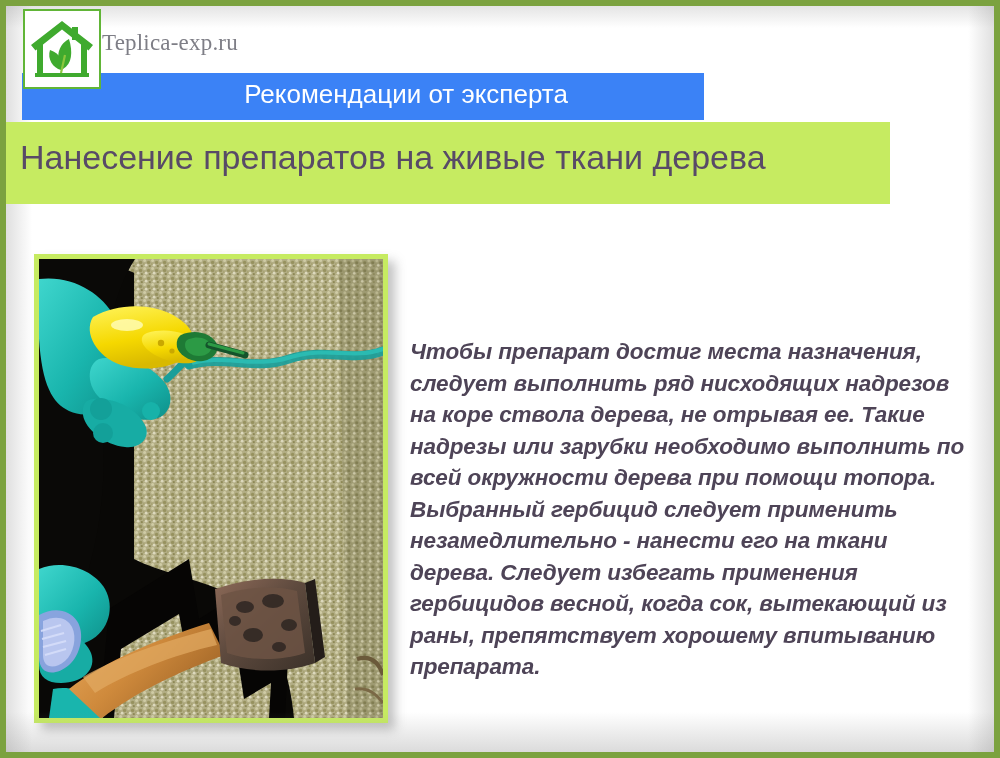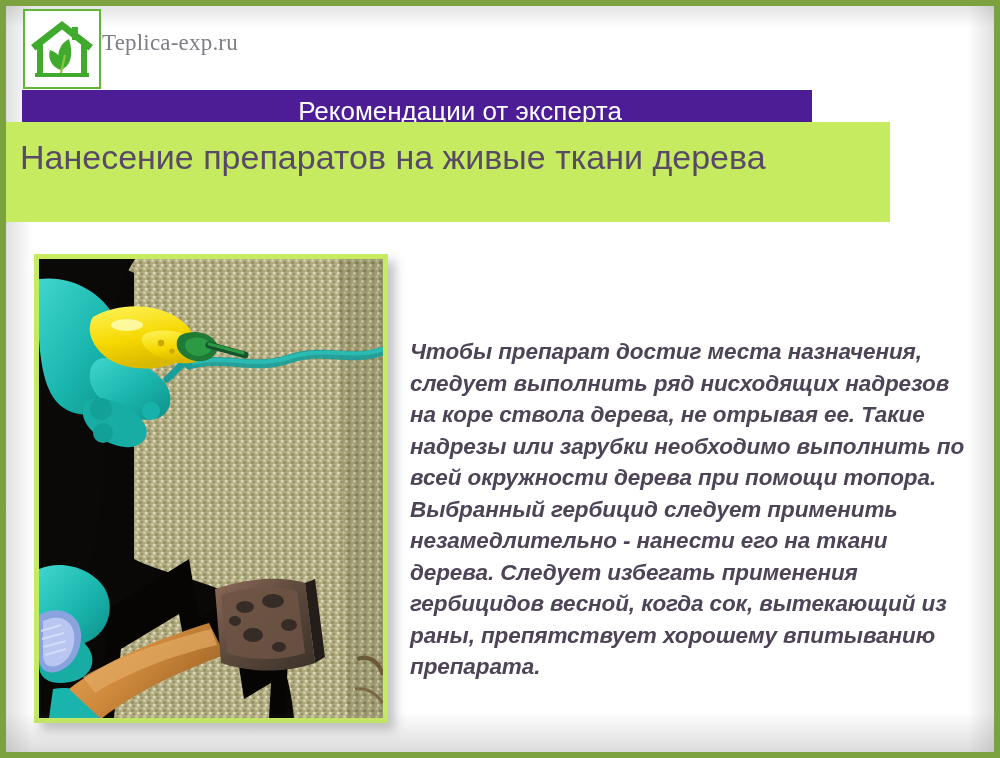--- a/index.html
+++ b/index.html
@@ -71,24 +71,24 @@
     border: 2px solid #61b537;
     box-sizing: border-box;
     z-index: 6;
   }
   #logo-box svg { display: block; }
 
   
   #expert-bar {
     position: absolute;
     left: 16px;
-    top: 84px;
-    width: 790px;
+    top: 67px;
+    width: 682px;
     height: 47px;
-    background: #4c1d95;
+    background: #3b82f6;
     z-index: 3;
   }
   #expert-bar-label {
     position: absolute;
     left: 0;
     right: 0;
     top: 6px;
     text-align: center;
     font-size: 26px;
     color: #ffffff;
@@ -97,21 +97,21 @@
     box-sizing: border-box;
     white-space: nowrap;
   }
 
   
   #title-band {
     position: absolute;
     left: 0;
     top: 116px;
     width: 884px;
-    height: 100px;
+    height: 82px;
     background: #c6eb61;
     z-index: 4;
   }
   #title-band-text {
     position: absolute;
     left: 14px;
     top: 16px;
     font-size: 34px;
     color: #584a67;
     font-family: "Liberation Sans", sans-serif;

